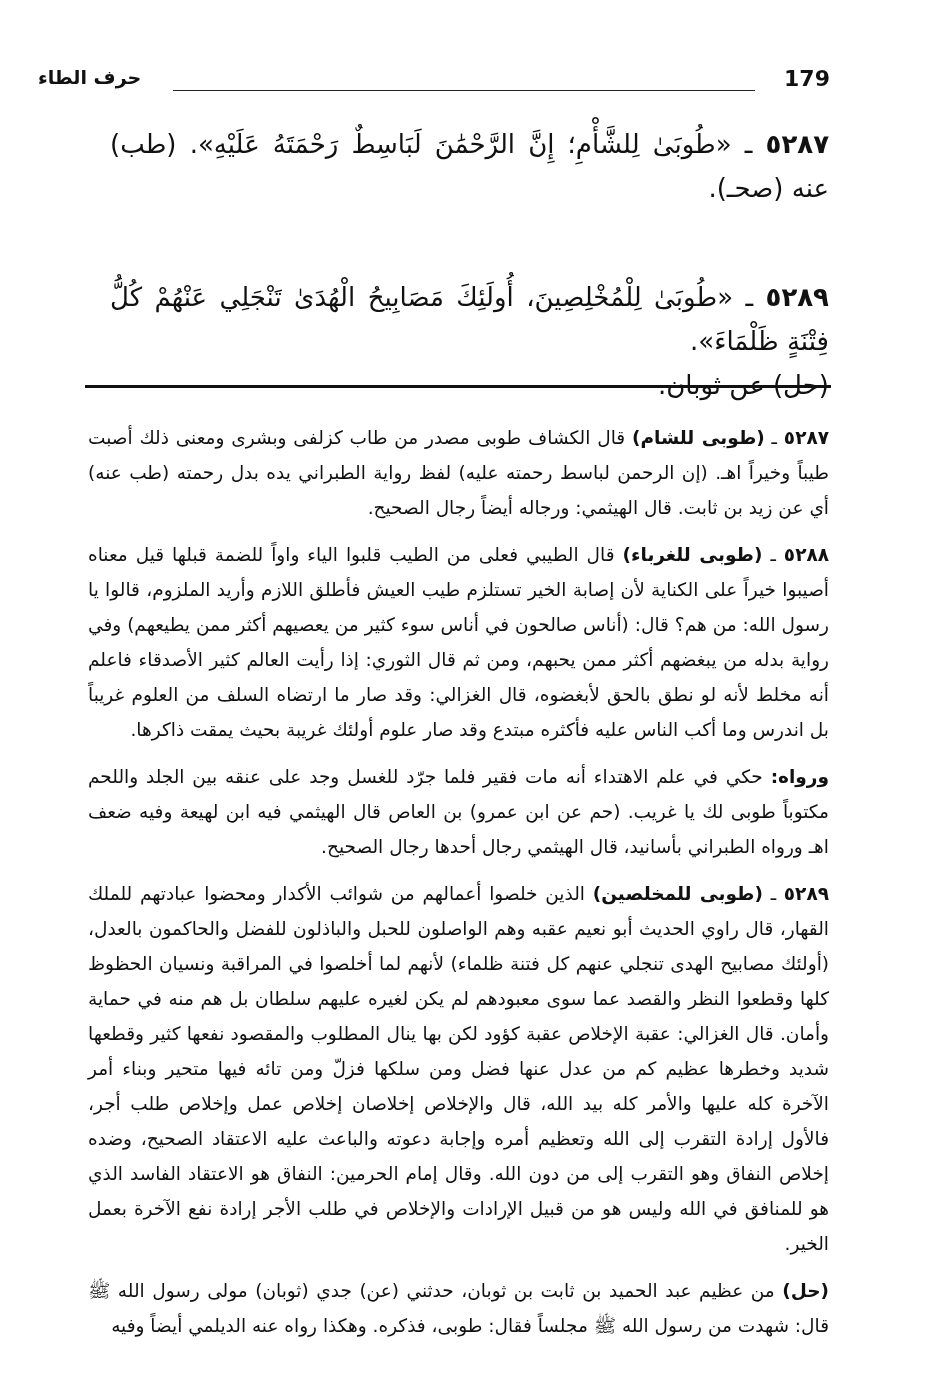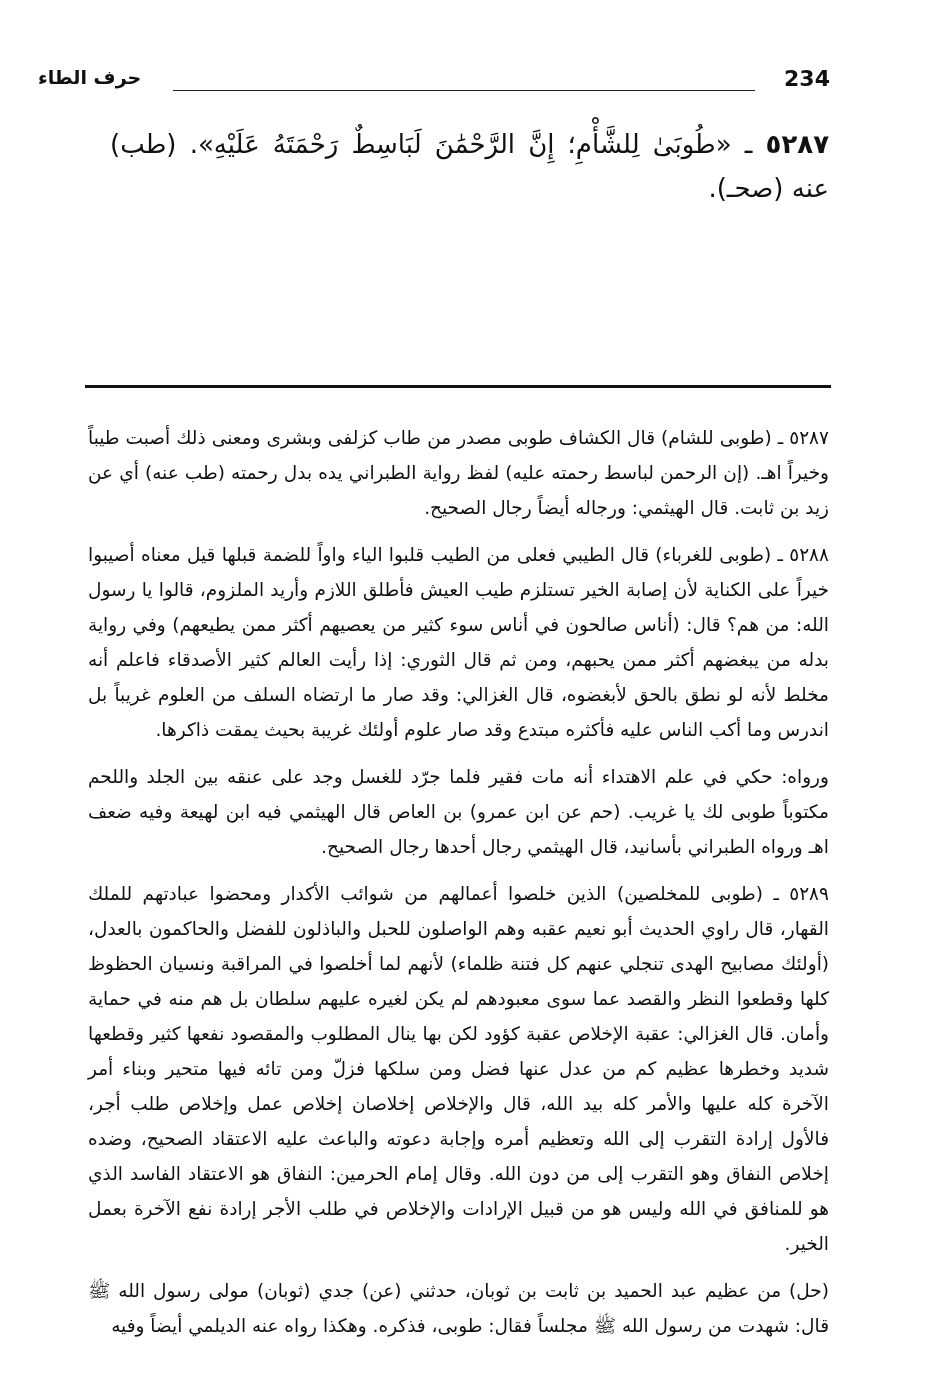--- a/index.html
+++ b/index.html
@@ -7,37 +7,42 @@
          font-family: "DejaVu Sans", sans-serif; color: #111; }
   .page { position: absolute; left: 0; top: 0; width: 939px; height: 1374px; direction: rtl; }
   .header { position: absolute; top: 66px; left: 38px; width: 792px; height: 30px; }
   .header .num { position: absolute; right: 0; top: 0; font-size: 22px; font-weight: bold; }
   .header .title { position: absolute; left: 0; top: 0; font-size: 19px; font-weight: bold; text-align: right; }
   .header .rule { position: absolute; left: 135px; right: 75px; top: 24px; border-top: 1.5px solid #222; }
   .hadith { position: absolute; right: 110px; left: 110px; font-size: 26px; line-height: 44px; text-align: justify; }
   .hadith .n { font-weight: bold; }
   .divider { position: absolute; top: 385px; left: 85px; width: 746px; border-top: 3px solid #111; }
   .comm { position: absolute; right: 110px; left: 88px; font-size: 18.5px; line-height: 35px; text-align: justify; font-weight: 500; }
-  .comm b { font-weight: normal; margin-top: 24px; }
+  .comm b { font-weight: bold; margin-top: 24px; }
   .comm p { margin: 0 0 12px 0; }
 </style>
 </head>
 <body>
 
 <div class="page">
   <div class="header">
-    <span class="num">234</span>
+    <span class="num">179</span>
     <div class="rule"></div>
     <span class="title">حرف الطاء</span>
   </div>
 
   <div class="hadith" style="top:122px">
     <span class="n">٥٢٨٧</span> ـ
     <span>«طُوبَىٰ لِلشَّأْمِ؛ إِنَّ الرَّحْمَٰنَ لَبَاسِطٌ رَحْمَتَهُ عَلَيْهِ».</span>
     <span>(طب) عنه (صحـ).</span>
+  </div>
+  <div class="hadith" style="top:275px">
+    <span class="n">٥٢٨٩</span> ـ
+    <span>«طُوبَىٰ لِلْمُخْلِصِينَ، أُولَئِكَ مَصَابِيحُ الْهُدَىٰ تَنْجَلِي عَنْهُمْ كُلُّ فِتْنَةٍ ظَلْمَاءَ».</span>
+    <br><span>(حل) عن ثوبان.</span>
   </div>
 
   <div class="divider"></div>
 
   <div class="comm" style="top:420px">
     <p><b>٥٢٨٧</b> ـ <b>(طوبى للشام)</b> <span>قال الكشاف طوبى مصدر من طاب كزلفى وبشرى ومعنى ذلك أصبت طيباً وخيراً اهـ. (إن الرحمن لباسط رحمته عليه) لفظ رواية الطبراني يده بدل رحمته (طب عنه) أي عن زيد بن ثابت. قال الهيثمي: ورجاله أيضاً رجال الصحيح.</span></p>
     <p><b>٥٢٨٨</b> ـ <b>(طوبى للغرباء)</b> <span>قال الطيبي فعلى من الطيب قلبوا الياء واواً للضمة قبلها قيل معناه أصيبوا خيراً على الكناية لأن إصابة الخير تستلزم طيب العيش فأطلق اللازم وأريد الملزوم، قالوا يا رسول الله: من هم؟ قال: (أناس صالحون في أناس سوء كثير من يعصيهم أكثر ممن يطيعهم) وفي رواية بدله من يبغضهم أكثر ممن يحبهم، ومن ثم قال الثوري: إذا رأيت العالم كثير الأصدقاء فاعلم أنه مخلط لأنه لو نطق بالحق لأبغضوه، قال الغزالي: وقد صار ما ارتضاه السلف من العلوم غريباً بل اندرس وما أكب الناس عليه فأكثره مبتدع وقد صار علوم أولئك غريبة بحيث يمقت ذاكرها.</span></p>
     <p><b>ورواه:</b> <span>حكي في علم الاهتداء أنه مات فقير فلما جرّد للغسل وجد على عنقه بين الجلد واللحم مكتوباً طوبى لك يا غريب. (حم عن ابن عمرو) بن العاص قال الهيثمي فيه ابن لهيعة وفيه ضعف اهـ ورواه الطبراني بأسانيد، قال الهيثمي رجال أحدها رجال الصحيح.</span></p>
     <p><b>٥٢٨٩</b> ـ <b>(طوبى للمخلصين)</b> <span>الذين خلصوا أعمالهم من شوائب الأكدار ومحضوا عبادتهم للملك القهار، قال راوي الحديث أبو نعيم عقبه وهم الواصلون للحبل والباذلون للفضل والحاكمون بالعدل، (أولئك مصابيح الهدى تنجلي عنهم كل فتنة ظلماء) لأنهم لما أخلصوا في المراقبة ونسيان الحظوظ كلها وقطعوا النظر والقصد عما سوى معبودهم لم يكن لغيره عليهم سلطان بل هم منه في حماية وأمان. قال الغزالي: عقبة الإخلاص عقبة كؤود لكن بها ينال المطلوب والمقصود نفعها كثير وقطعها شديد وخطرها عظيم كم من عدل عنها فضل ومن سلكها فزلّ ومن تائه فيها متحير وبناء أمر الآخرة كله عليها والأمر كله بيد الله، قال والإخلاص إخلاصان إخلاص عمل وإخلاص طلب أجر، فالأول إرادة التقرب إلى الله وتعظيم أمره وإجابة دعوته والباعث عليه الاعتقاد الصحيح، وضده إخلاص النفاق وهو التقرب إلى من دون الله. وقال إمام الحرمين: النفاق هو الاعتقاد الفاسد الذي هو للمنافق في الله وليس هو من قبيل الإرادات والإخلاص في طلب الأجر إرادة نفع الآخرة بعمل الخير.</span></p>
     <p><b>(حل)</b> <span>من عظيم عبد الحميد بن ثابت بن ثوبان، حدثني (عن) جدي (ثوبان) مولى رسول الله ﷺ قال: شهدت من رسول الله ﷺ مجلساً فقال: طوبى، فذكره. وهكذا رواه عنه الديلمي أيضاً وفيه</span></p>

